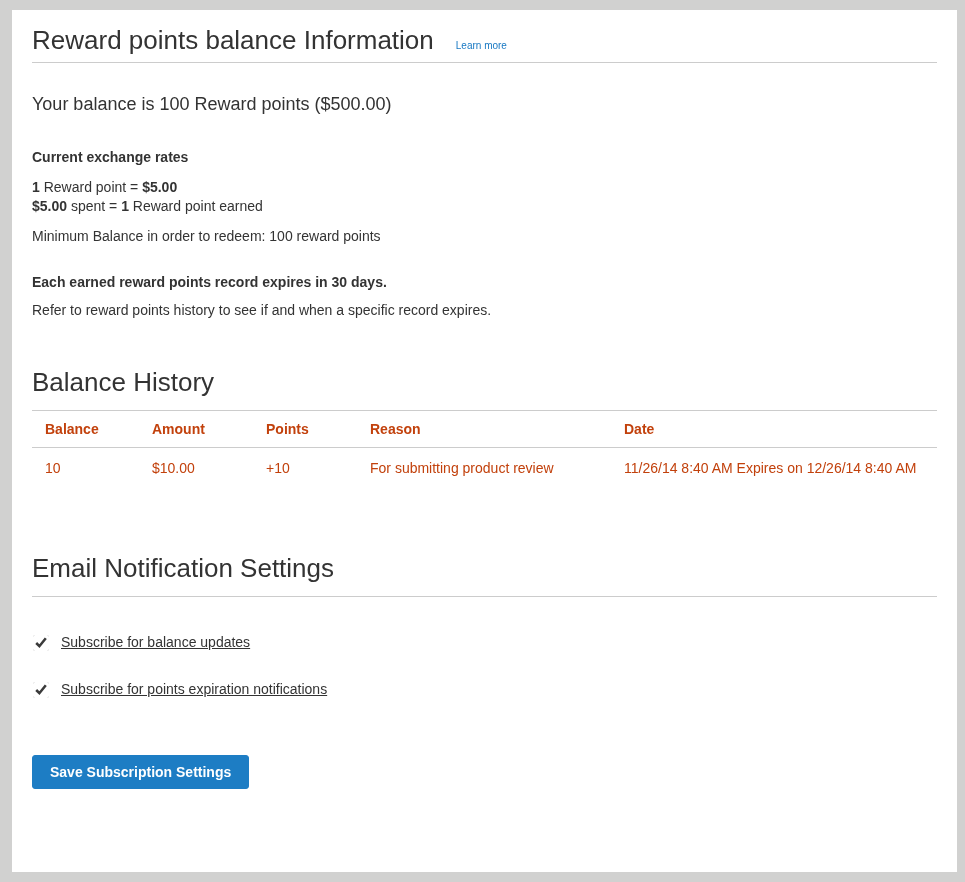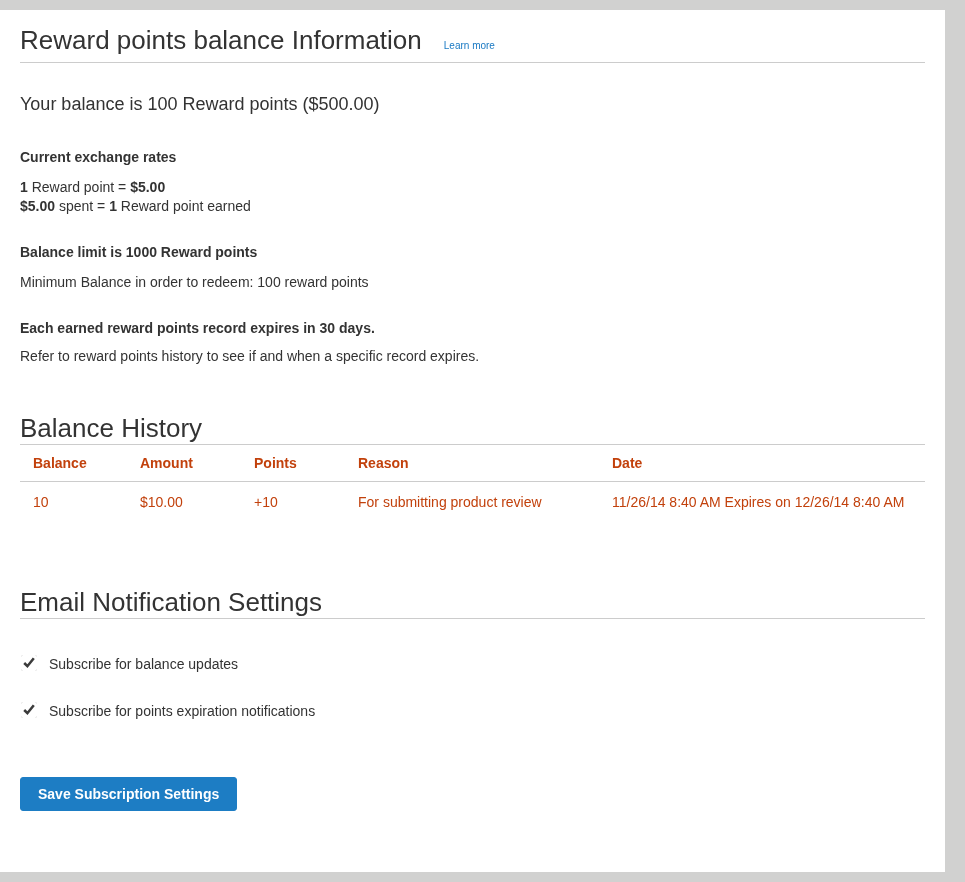--- a/index.html
+++ b/index.html
@@ -6,21 +6,21 @@
   html, body { margin: 0; padding: 0; }
   body {
     background: #d1d1d0;
     font-family: "Liberation Sans", sans-serif;
     color: #333;
     width: 965px;
     height: 882px;
   }
   .card {
     position: absolute;
-    left: 0;
+    left: 12px;
     top: 10px;
     width: 945px;
     height: 862px;
     background: #ffffff;
     padding: 0 20px;
     overflow: hidden;
   }
   
   .page-header {
     display: flex;
@@ -63,20 +63,21 @@
   }
   .plain-text.tight { margin-top: 9px; }
   .rates { margin: 11px 0 0 0; font-size: 14px; line-height: 19px; }
   .rates strong { font-weight: 700; }
   
   .section-heading {
     font-size: 26px;
     font-weight: 300;
     line-height: 32px;
     margin: 46px 0 0 0;
+    padding-bottom: 12px;
     border-bottom: 1px solid #ccc;
     color: #333;
   }
   .section-heading.email { margin-top: 64px; }
   
   table.history {
     width: 100%;
     border-collapse: collapse;
     table-layout: fixed;
     font-size: 14px;
@@ -96,24 +97,25 @@
   }
   table.history tbody tr:nth-child(even) { background: #f6f6f6; }
   .col-balance { width: 107px; }
   .col-amount  { width: 114px; }
   .col-points  { width: 104px; }
   .col-reason  { width: 254px; }
   td.date-cell { white-space: nowrap; }
   
   .checkbox-row {
     display: flex;
-    align-items: flex-start;
+    align-items: center;
     margin-top: 28px;
     font-size: 14px;
     line-height: 19px;
+    text-decoration: underline;
   }
   .checkbox-row.first { margin-top: 36px; }
   .checkbox-row input[type="checkbox"] {
     width: 16px;
     height: 16px;
     margin: 0 12px 0 1px;
     accent-color: #ffffff;
   }
   .save-button {
     margin-top: 56px;
@@ -144,21 +146,20 @@
   
   <p class="balance-summary">Your balance is 100 Reward points ($500.00)</p>
 
   <p class="bold-label first">Current exchange rates</p>
 
   <div class="rates">
     <div><strong>1</strong><span> Reward point = </span><strong>$5.00</strong><span></span></div>
     <div><strong>$5.00</strong><span> spent = </span><strong>1</strong><span> Reward point earned</span></div>
   </div>
 
-  <p class="bold-label">Balance limit is 1000 Reward points</p>
   <p class="plain-text">Minimum Balance in order to redeem: 100 reward points</p>
 
   <p class="bold-label">Each earned reward points record expires in 30 days.</p>
   <p class="plain-text tight">Refer to reward points history to see if and when a specific record expires.</p>
 
   
   <h2 class="section-heading">Balance History</h2>
 
   <table class="history">
     <colgroup>

